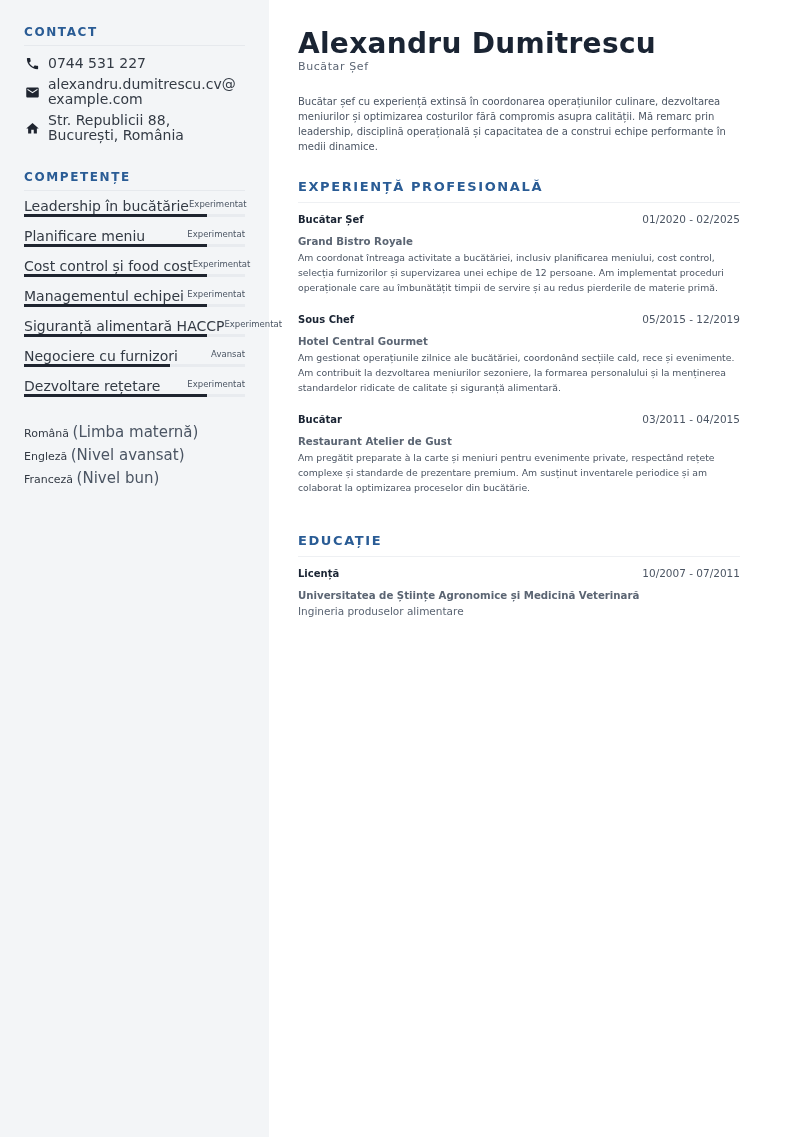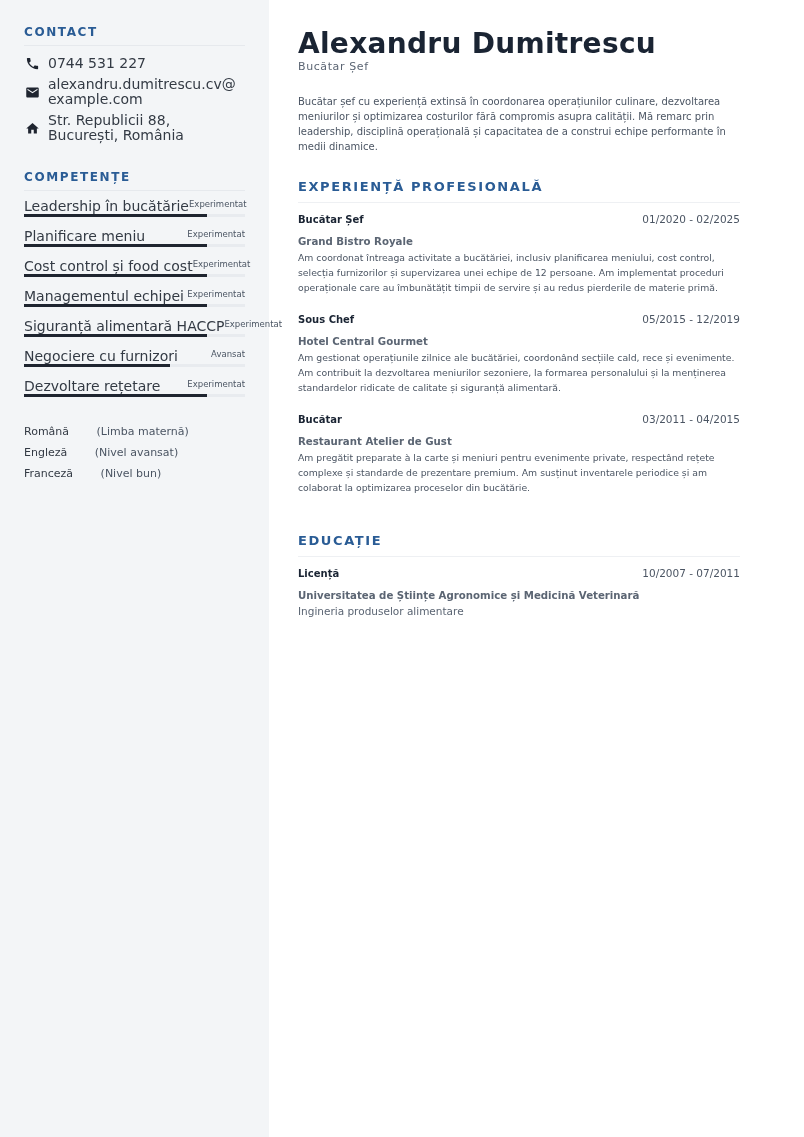--- a/index.html
+++ b/index.html
@@ -61,21 +61,21 @@
       height: 3px;
       background: #e8ebef;
       margin-top: 1px;
     }
     .skill-fill {
       position: absolute; left: 0; top: 0; bottom: 0;
       background: #1f2530;
     }
 
     .lang-item { font-size: 11px; color: #333a44; line-height: 14px; margin-bottom: 7px; }
-    .lang-level { font-size: 11px; color: #4b5563; margin-left: 24px; }
+    .lang-level { font-size: 15px; color: #4b5563; }
 
     
     .main { flex: 1; padding: 27px 36px 0 29px; }
     .name {
       font-family: "DejaVu Sans", sans-serif;
       font-weight: bold;
       font-size: 28px;
       letter-spacing: 0.3px;
       color: #1a2433;
       line-height: 34px;

